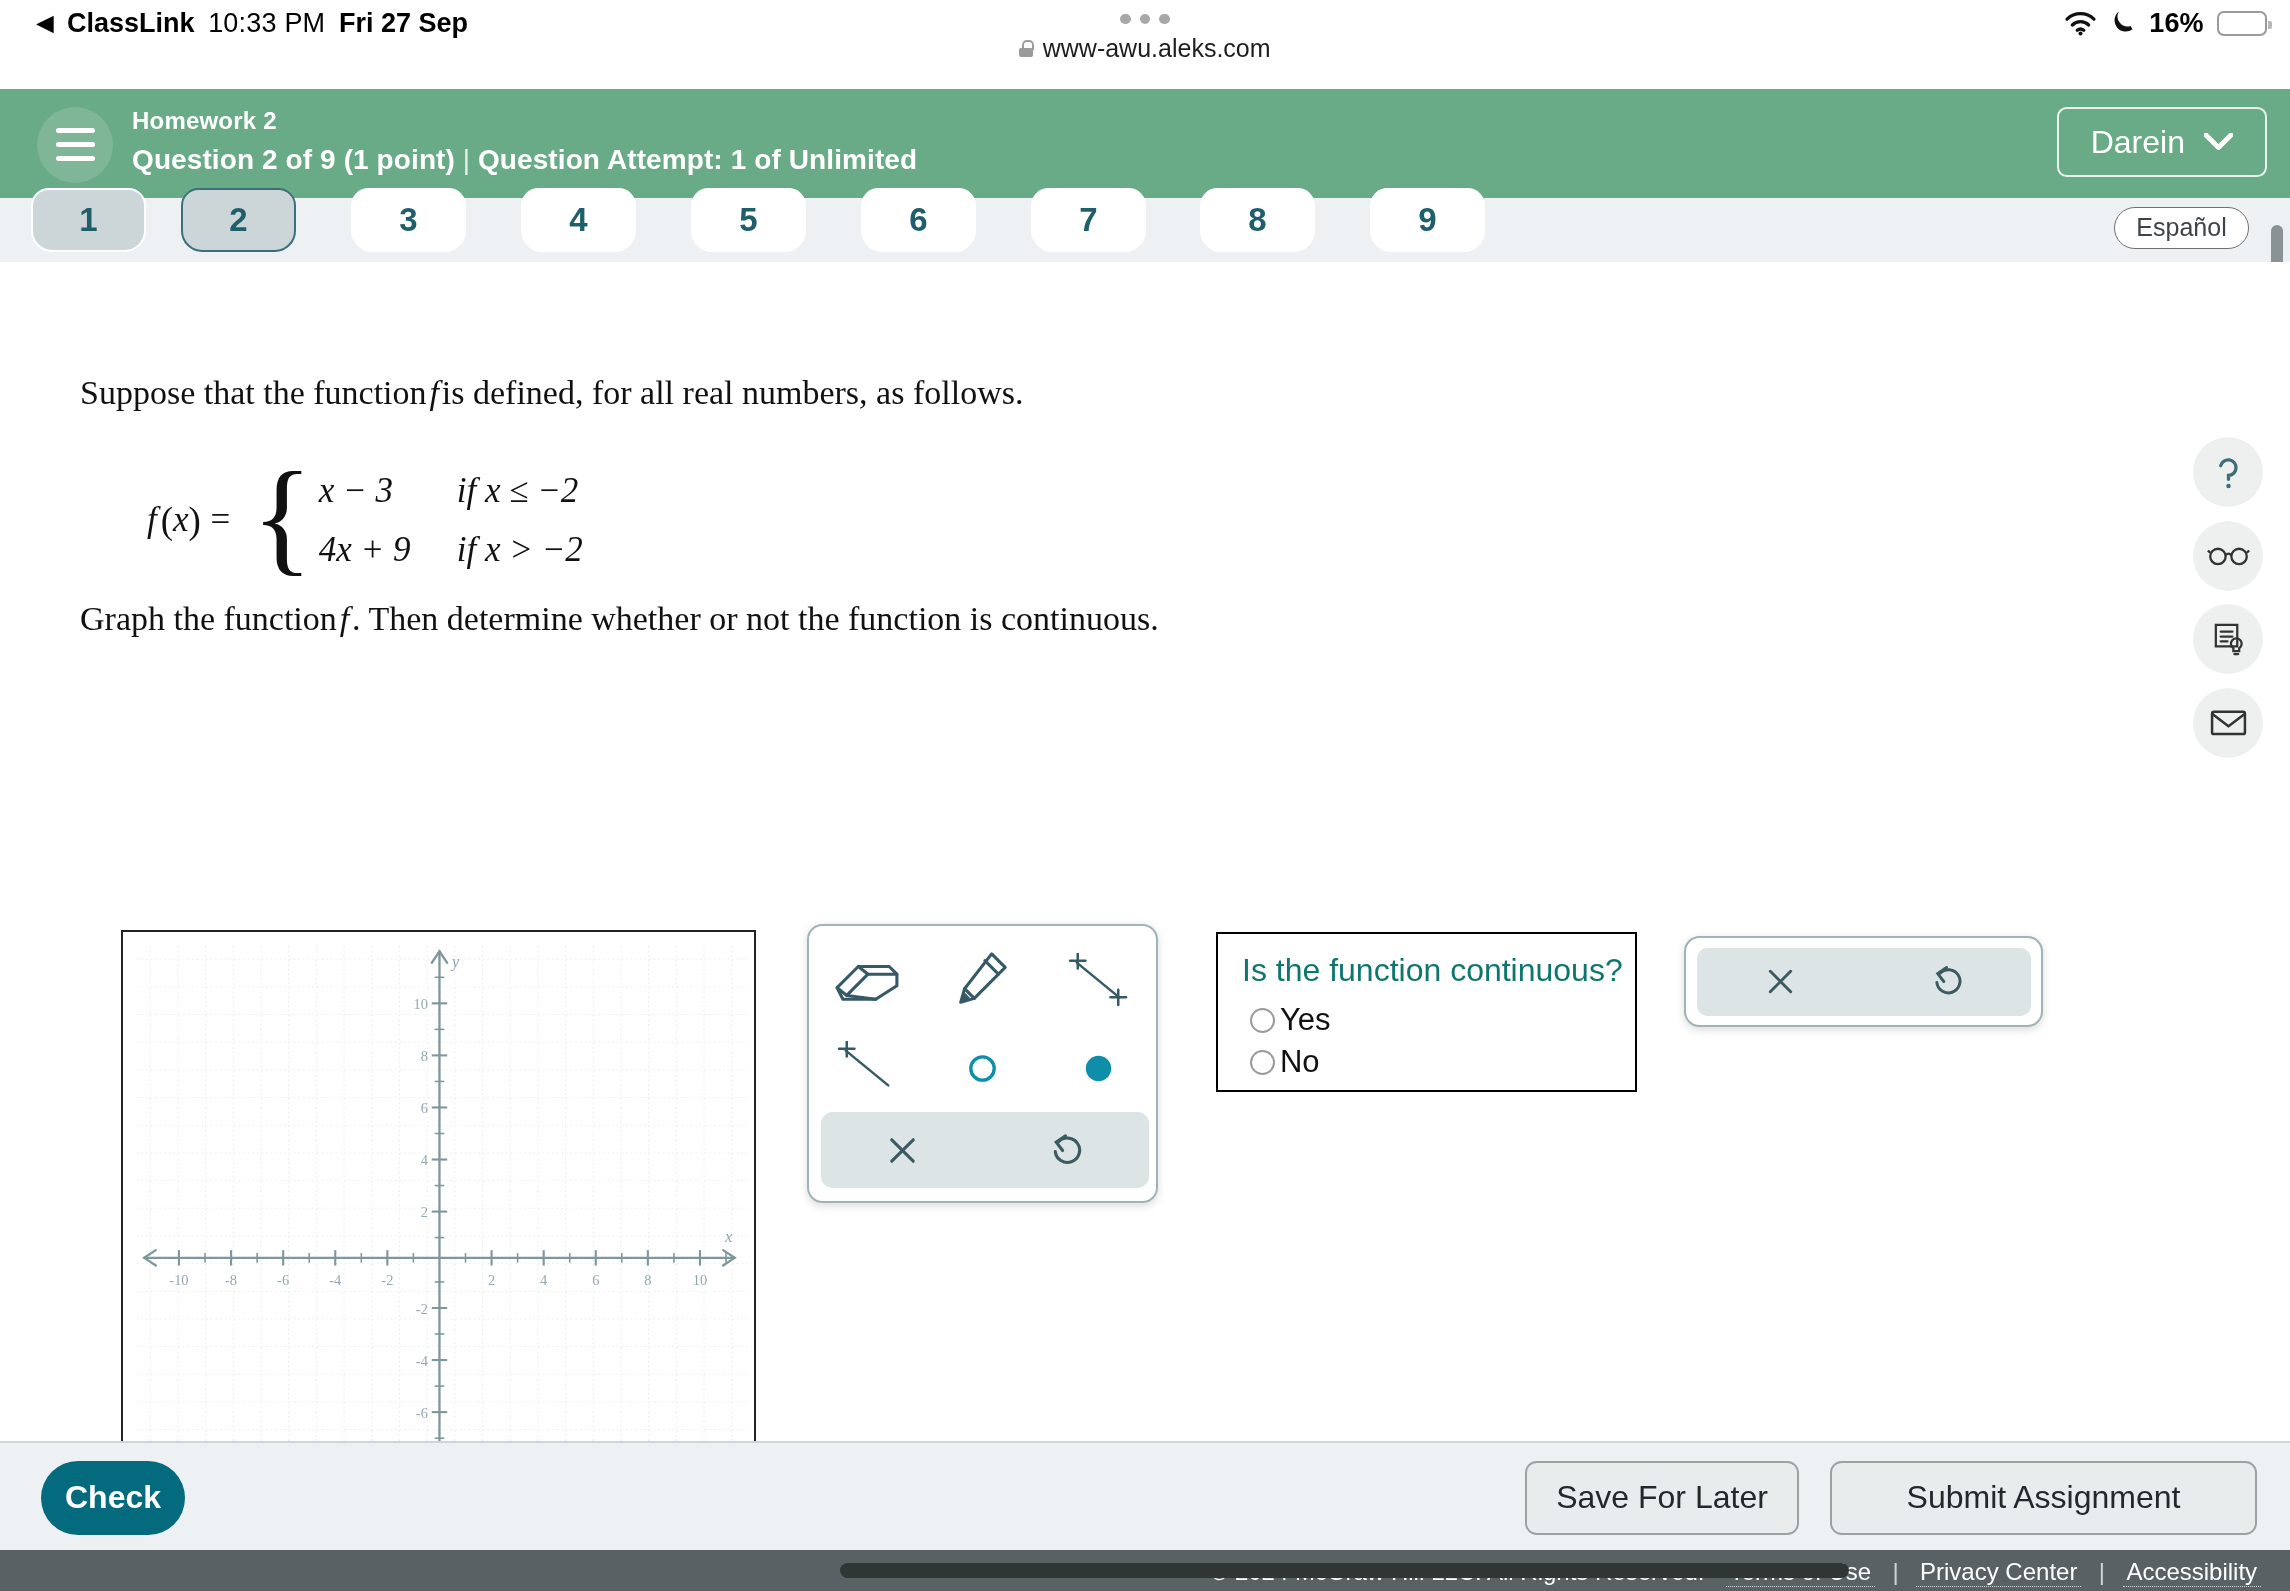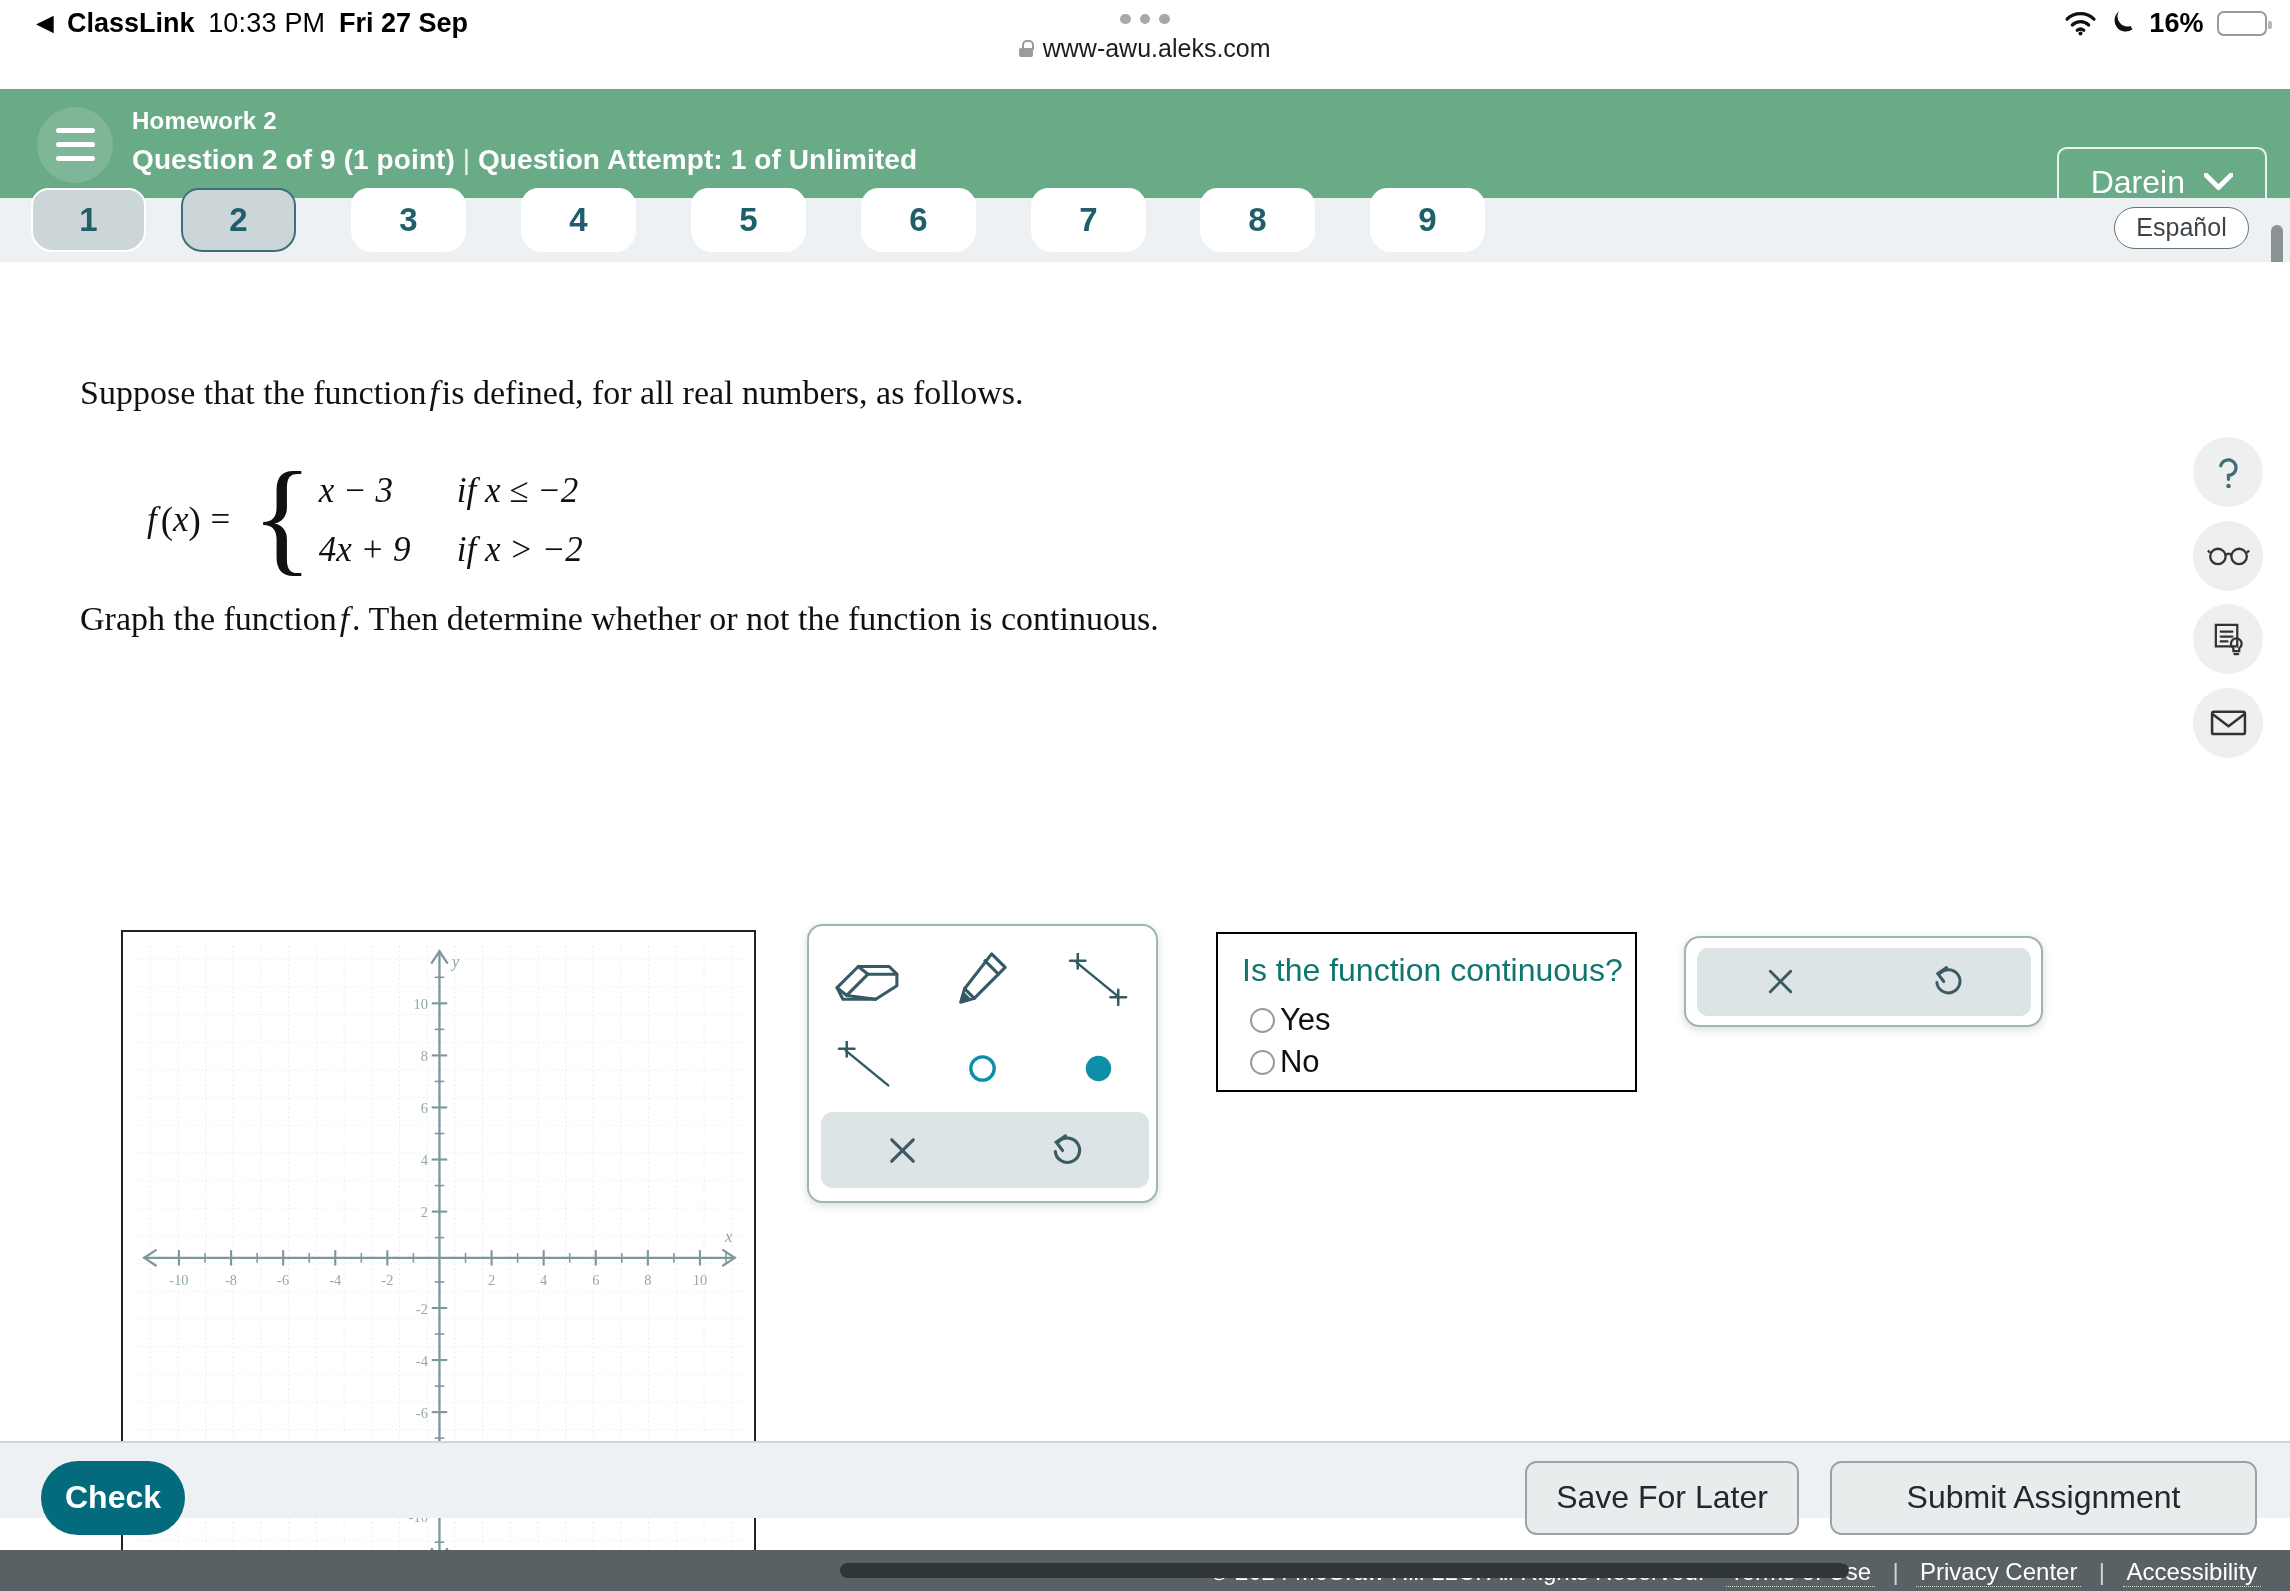--- a/index.html
+++ b/index.html
@@ -71,21 +71,21 @@
   }
   .hamburger i { display: block; width: 39px; height: 4.9px; background: #fff; border-radius: 2.9px; }
   .h-titles { position: absolute; left: 132px; top: 17.5px; color: #fff; }
   .h-sub { font-size: 24px; font-weight: 700; letter-spacing: 0.2px; margin-bottom: 9.7px; }
   .h-main { font-size: 28px; font-weight: 700; letter-spacing: 0.1px; }
   .h-sep { opacity: .85; padding: 0 7.8px; font-weight: 400; }
   .user-btn {
     position: absolute; right: 23px; top: 18.4px; height: 70px; min-width: 210px;
     border: 2.4px solid rgba(255,255,255,.85); border-radius: 9.7px;
     display: flex; align-items: center; justify-content: center; gap: 19.4px;
-    color: #fff; font-size: 32px; padding: 0 23px; margin-top: 40px;
+    color: #fff; font-size: 32px; padding: 0 23px;
   }
   .chev { font-size: 25px; font-weight: 900; }
 
   
   .tabstrip {
     position: absolute; left: 0; top: 198px; width: 2290px; height: 64px;
     background: #eef1f3;
   }
   .tab {
     position: absolute; top: -9.7px; width: 115px; height: 64px;
@@ -189,21 +189,21 @@
 
   
   .sidebar { position: absolute; right: 27px; top: 437px; display: flex; flex-direction: column; gap: 13.6px; }
   .side-btn {
     width: 70px; height: 70px; border-radius: 50%; background: #eef0f0;
     display: flex; align-items: center; justify-content: center;
   }
 
   
   .bottombar {
-    position: absolute; left: 0; top: 1441px; width: 2290px; height: 77px;
+    position: absolute; left: 0; top: 1441px; width: 2290px; height: 109px;
     background: #eef1f3; border-top: 2.9px solid #cfd6d9;
   }
   .check-btn {
     position: absolute; left: 41px; top: 17.5px; width: 144px; height: 74px;
     background: #036b7d; color: #fff; border-radius: 37px;
     display: flex; align-items: center; justify-content: center;
     font-size: 32px; font-weight: 600;
   }
   .ghost-btn {
     position: absolute; top: 17.5px; height: 74px;

